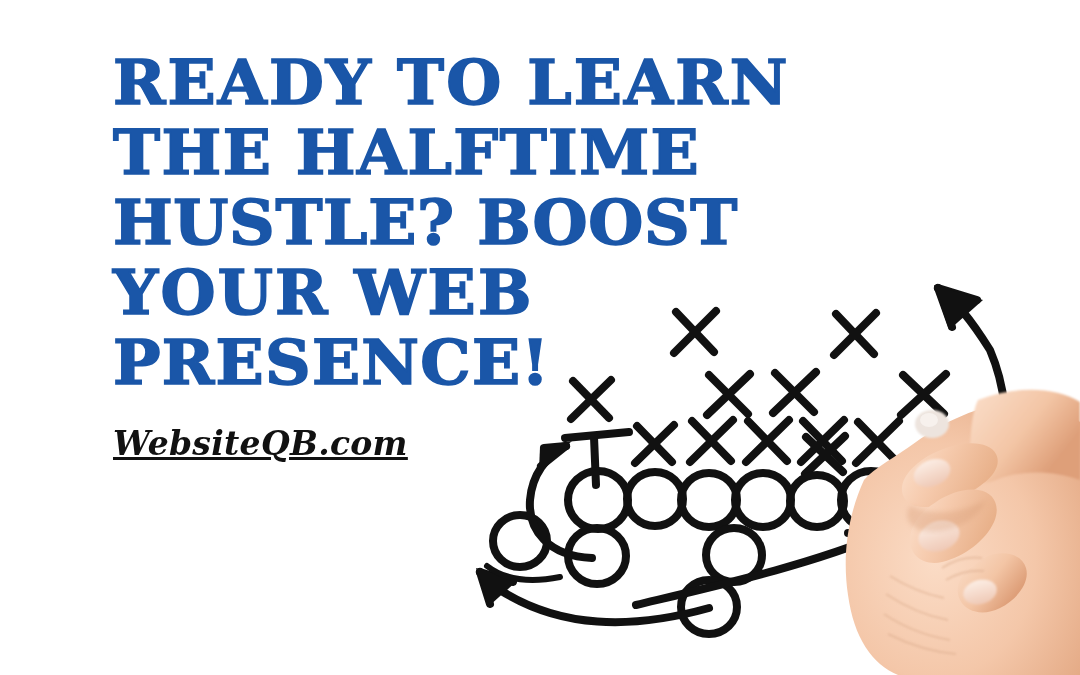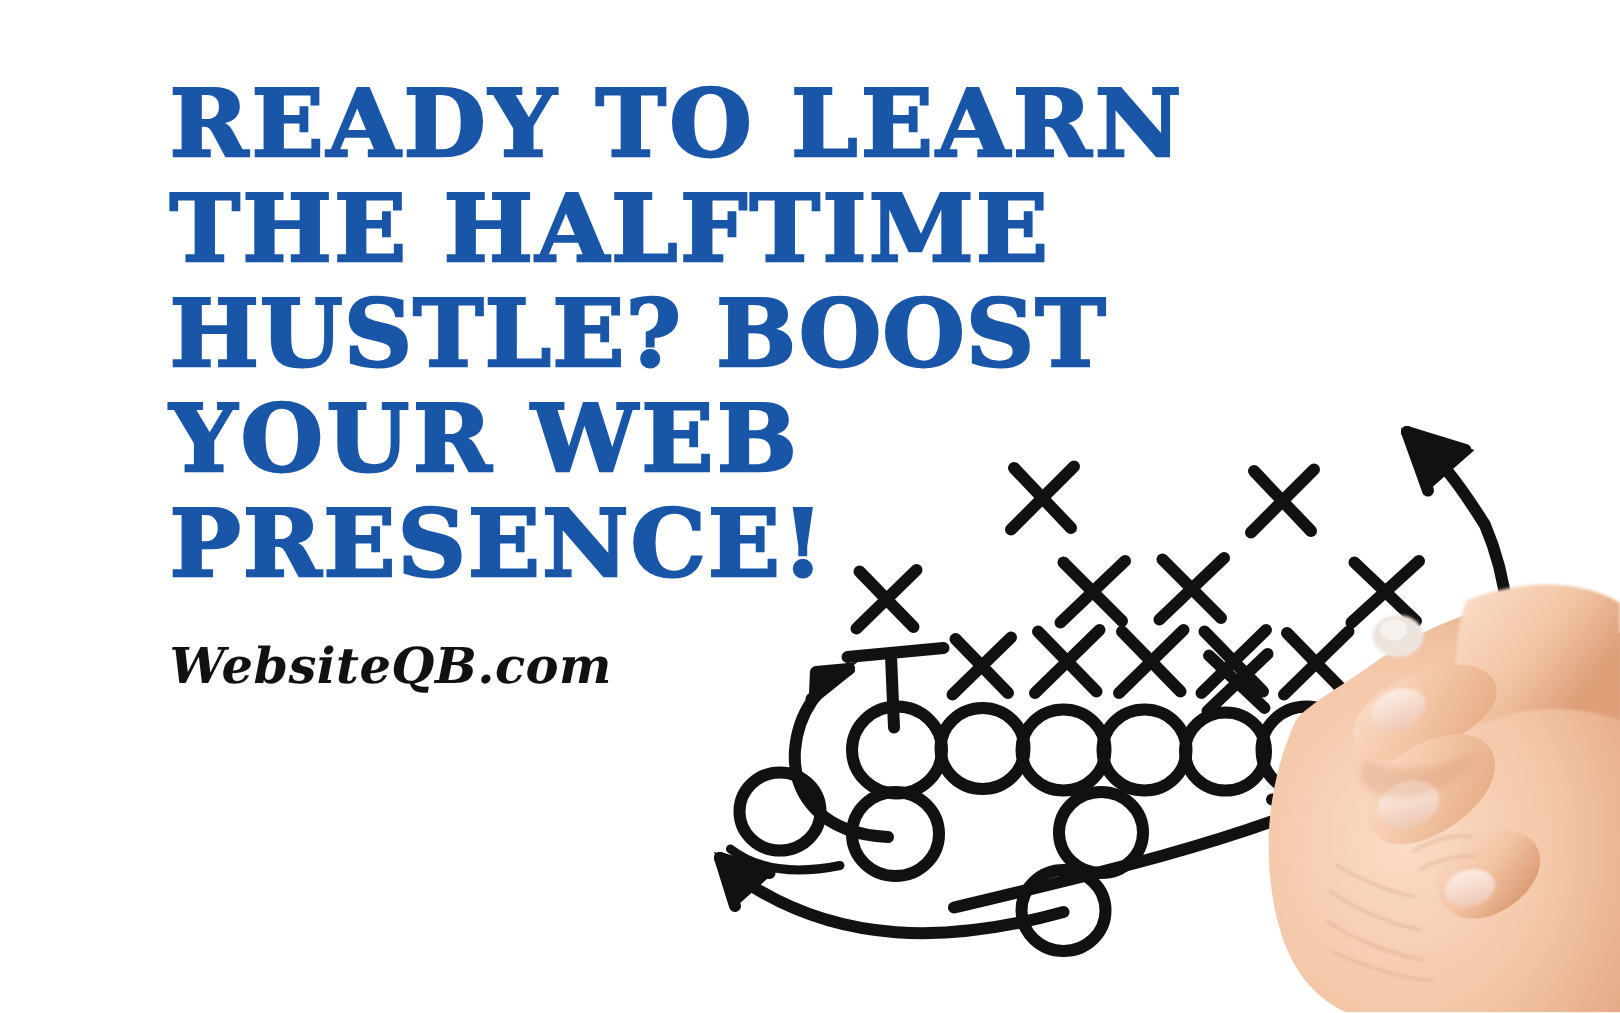--- a/index.html
+++ b/index.html
@@ -50,20 +50,21 @@
     top: 424px;
     color: #111111;
     font-family: "DejaVu Serif", "Liberation Serif", serif;
     font-style: italic;
     font-weight: 600;
     font-size: 33px;
     line-height: 40px;
     letter-spacing: 0.3px;
     white-space: nowrap;
     z-index: 6;
+    text-decoration: underline;
   }
 
   
   #playboard {
     position: absolute;
     left: 0;
     top: 0;
     width: 1080px;
     height: 675px;
     z-index: 3;

